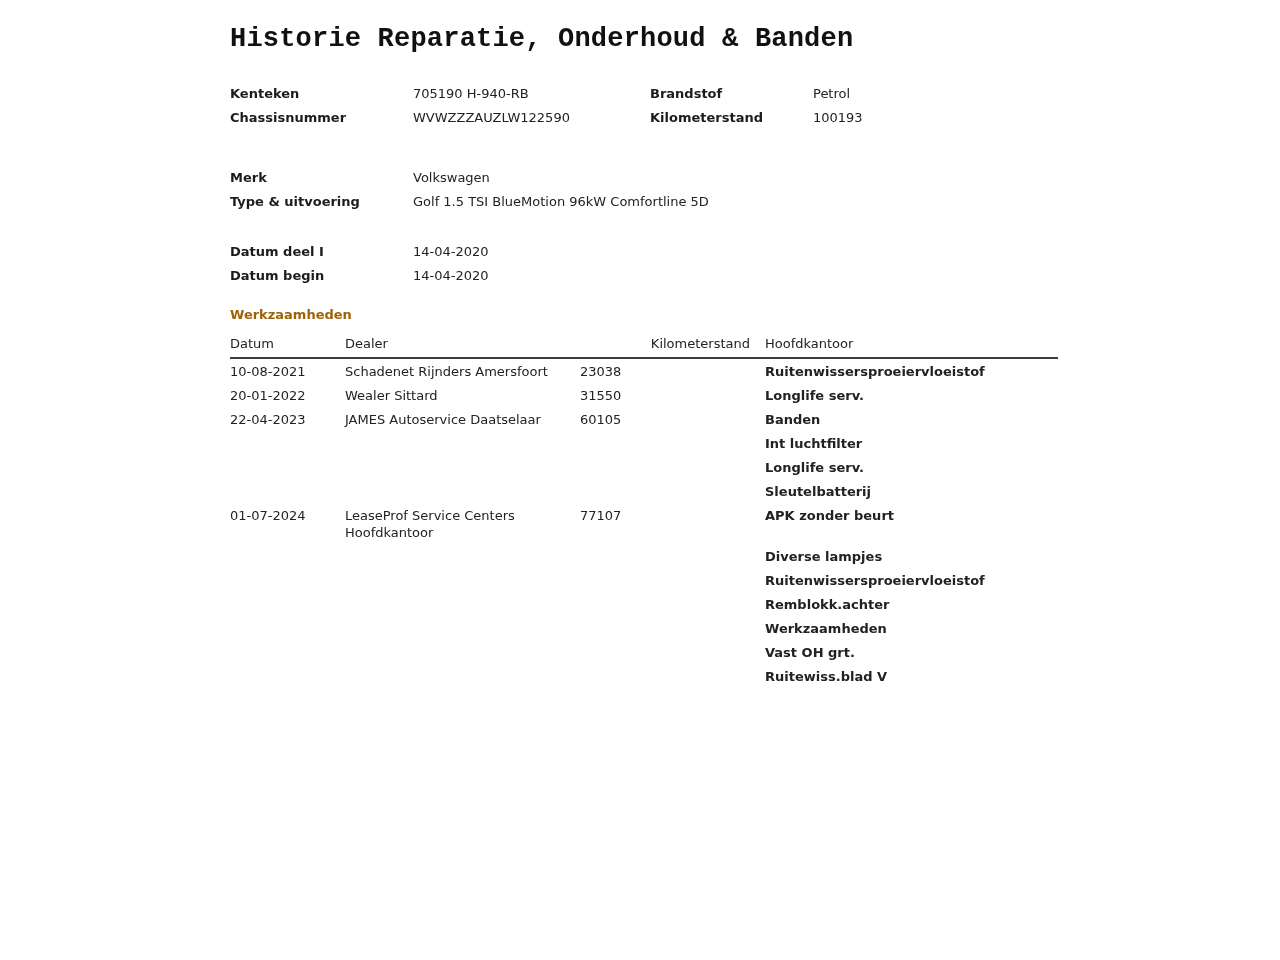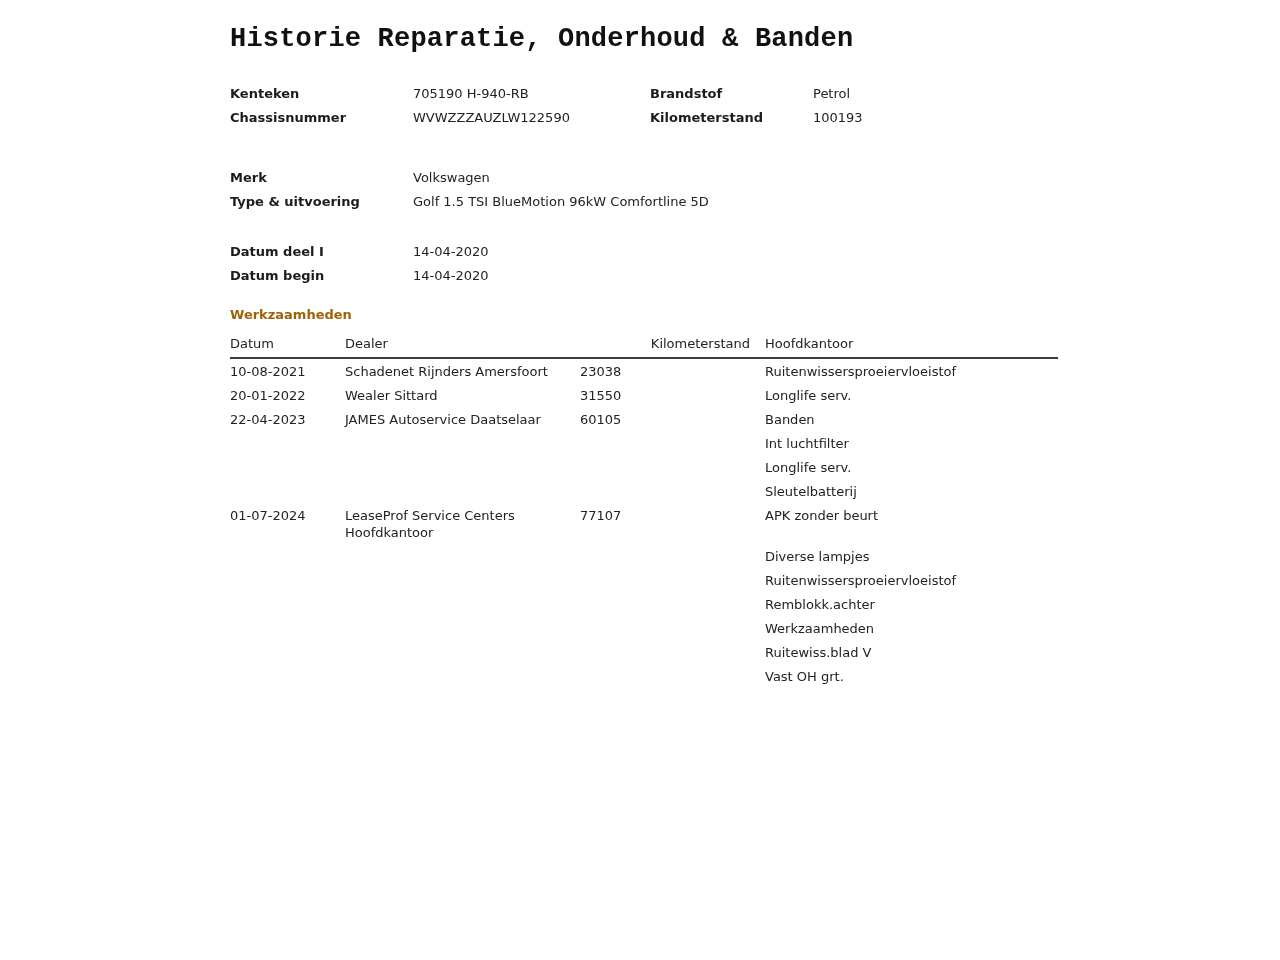--- a/index.html
+++ b/index.html
@@ -76,21 +76,21 @@
   }
   table.work-table th.num { text-align: right; }
   table.work-table th.oms { padding-left: 15px; }
 
   table.work-table td {
     vertical-align: top;
     padding: 4px 0 3px 0;
     line-height: 17px;
   }
   table.work-table td.num { }
-  table.work-table td.oms { padding-left: 15px; }
+  table.work-table td.oms { padding-left: 15px; font-weight: bold; }
   table.work-table td.dealer { word-wrap: break-word; }
 </style>
 </head>
 <body>
 
 <div class="page">
   <div class="content">
 
     <h1 class="doc-title">Historie Reparatie, Onderhoud &amp; Banden</h1>
 
@@ -202,25 +202,25 @@
           <tr>
     <td class="datum"></td>
     <td class="dealer"></td>
     <td class="num"></td>
     <td class="oms">Werkzaamheden</td>
   </tr>
           <tr>
     <td class="datum"></td>
     <td class="dealer"></td>
     <td class="num"></td>
+    <td class="oms">Vast OH grt.</td>
+  </tr>
+          <tr>
+    <td class="datum"></td>
+    <td class="dealer"></td>
+    <td class="num"></td>
     <td class="oms">Ruitewiss.blad V</td>
-  </tr>
-          <tr>
-    <td class="datum"></td>
-    <td class="dealer"></td>
-    <td class="num"></td>
-    <td class="oms">Vast OH grt.</td>
   </tr>
         </tbody>
     </table>
 
   </div>
 </div>
 
 </body></html>

